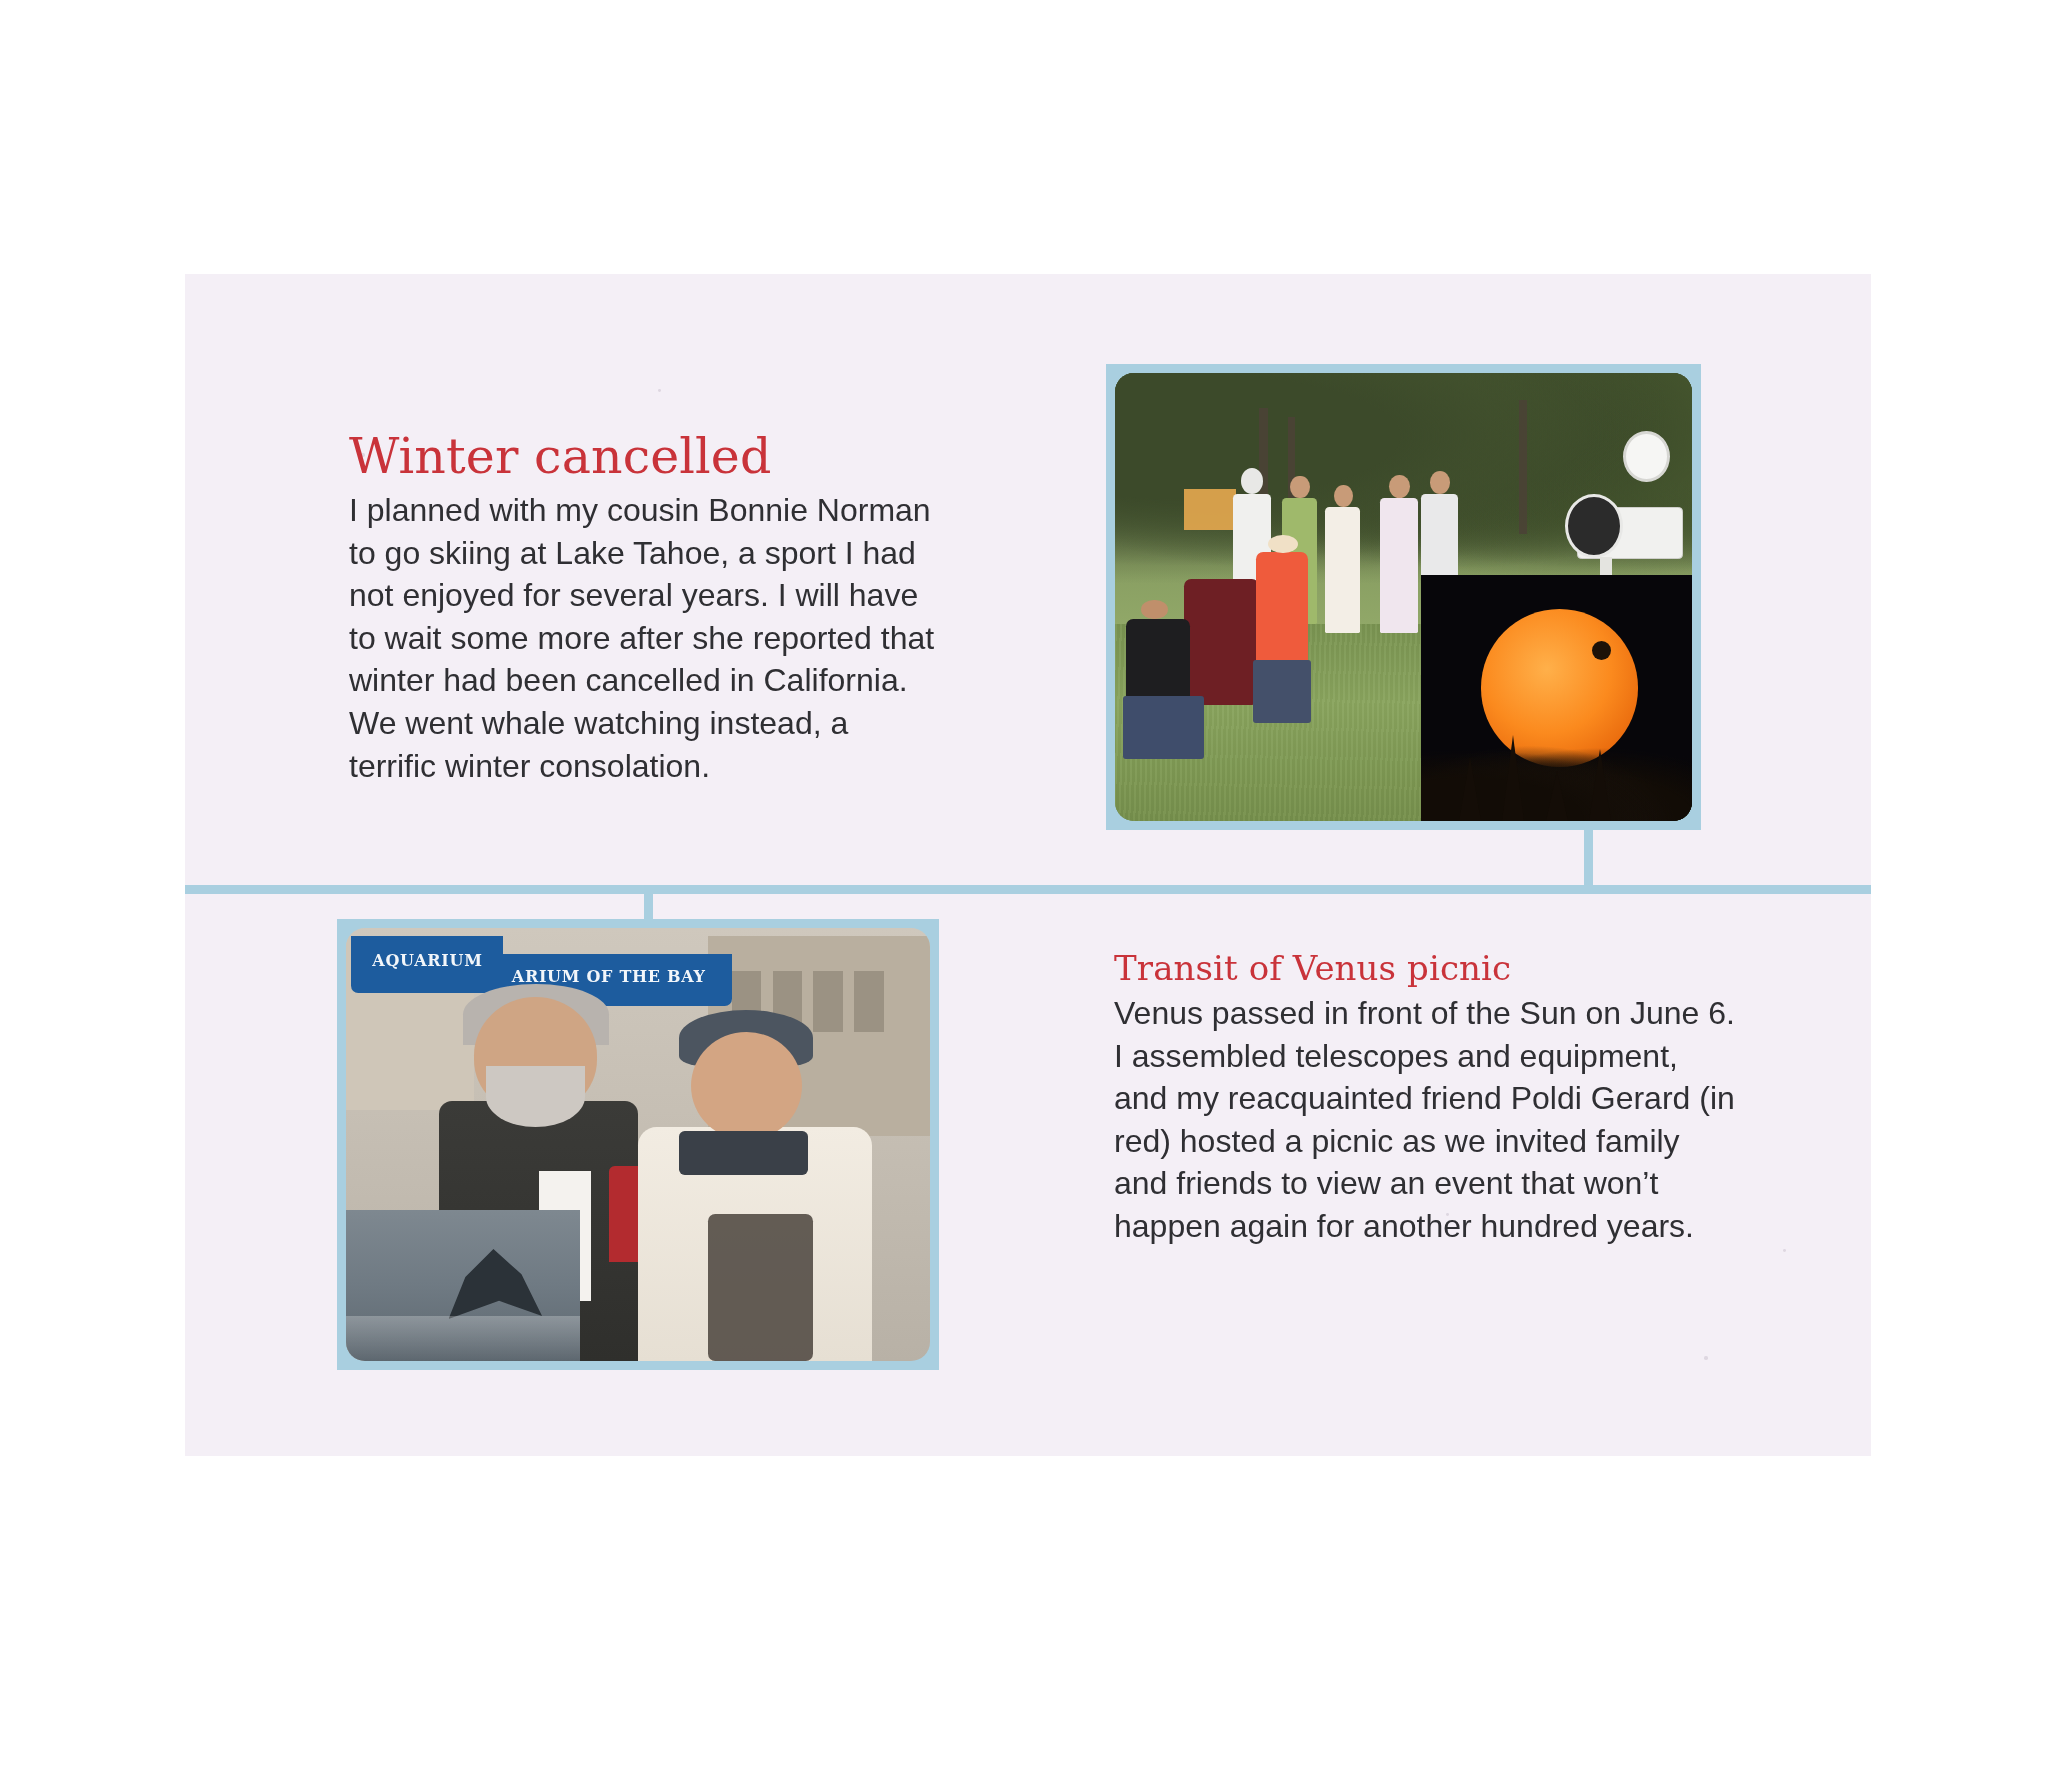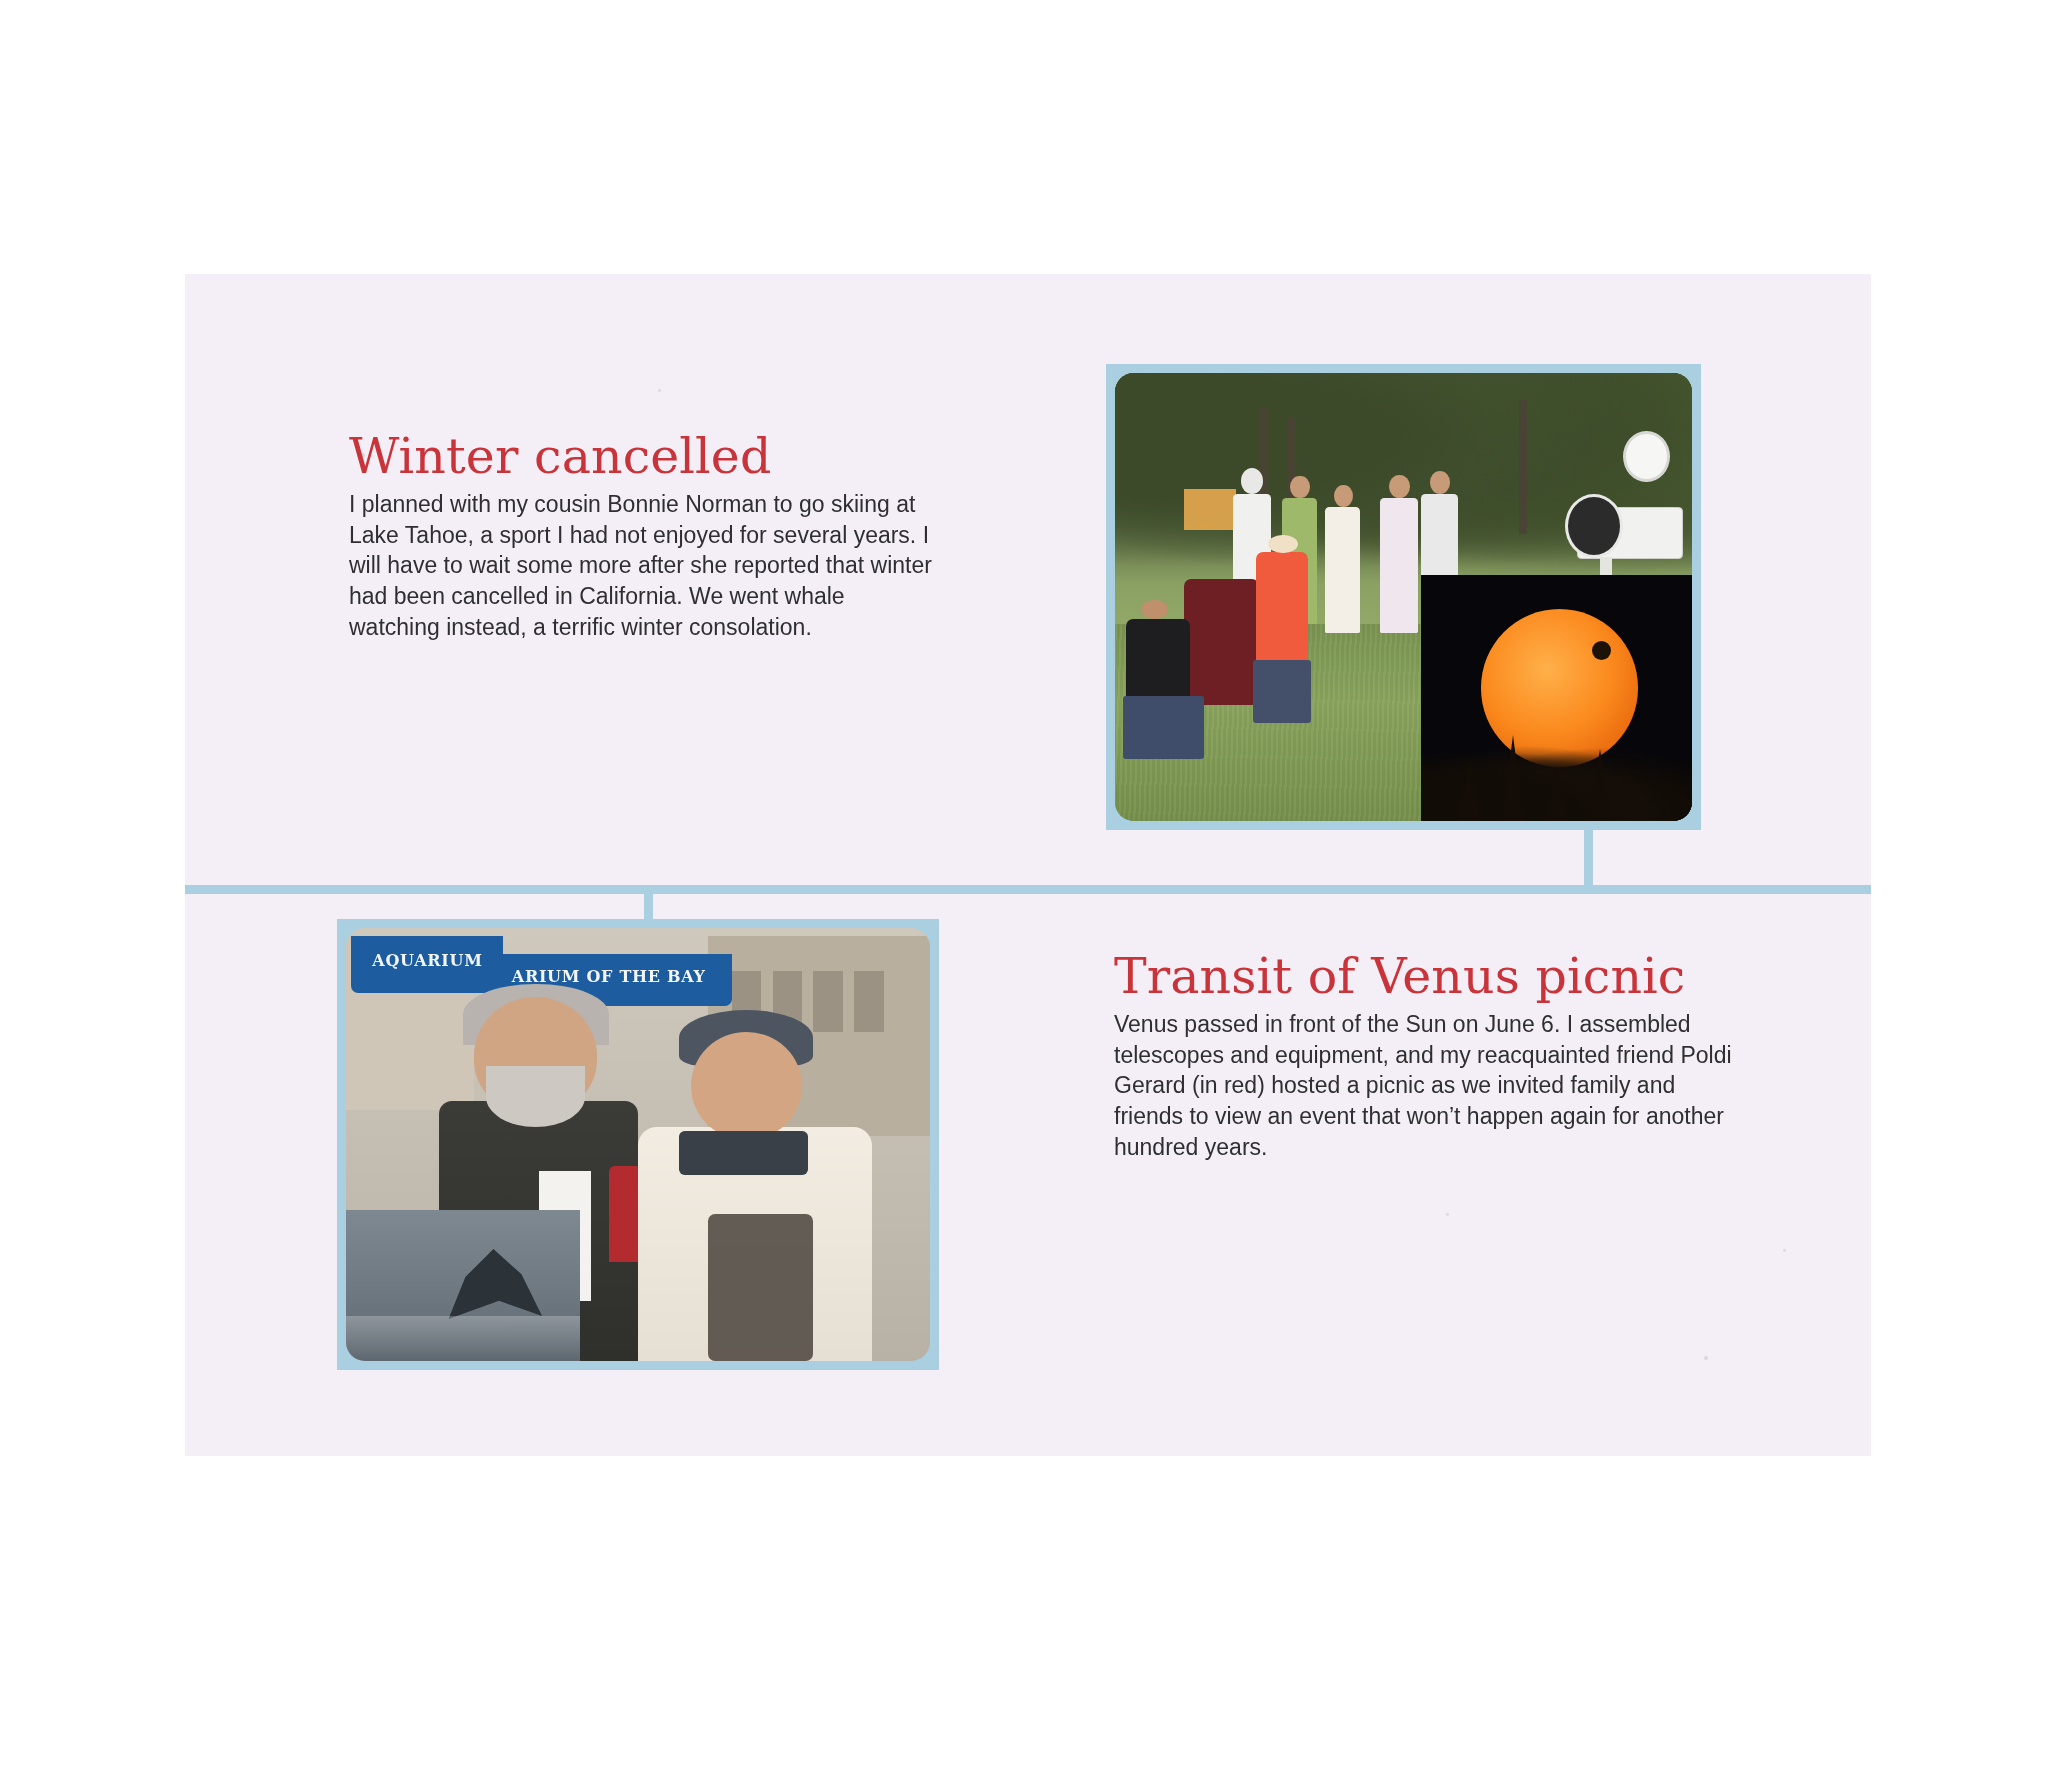--- a/index.html
+++ b/index.html
@@ -46,41 +46,41 @@
   .headline {
     color: #c9333a;
     font-family: "DejaVu Serif", serif;
     font-weight: 400;
     letter-spacing: 0.1px;
     margin: 0 0 4.3px 0;
   }
   .body-text {
     color: #2f2f33;
     font-family: "Liberation Sans", sans-serif;
-    font-size: 23px;
+    font-size: 32px;
     line-height: 1.33;
     margin: 0;
     white-space: pre-line;
   }
 
   #block-winter {
     position: absolute;
     left: 349px;
     top: 428px;
     width: 588px;
   }
   #block-winter .headline { font-size: 49px; }
 
   #block-venus {
     position: absolute;
     left: 1114px;
     top: 948px;
     width: 623px;
   }
-  #block-venus .headline { font-size: 49px; }
+  #block-venus .headline { font-size: 34px; }
 
   
   .frame {
     position: absolute;
     background: #a9cfe0;
     padding: 8.6px;
     box-sizing: border-box;
   }
   .photo {
     position: relative;

